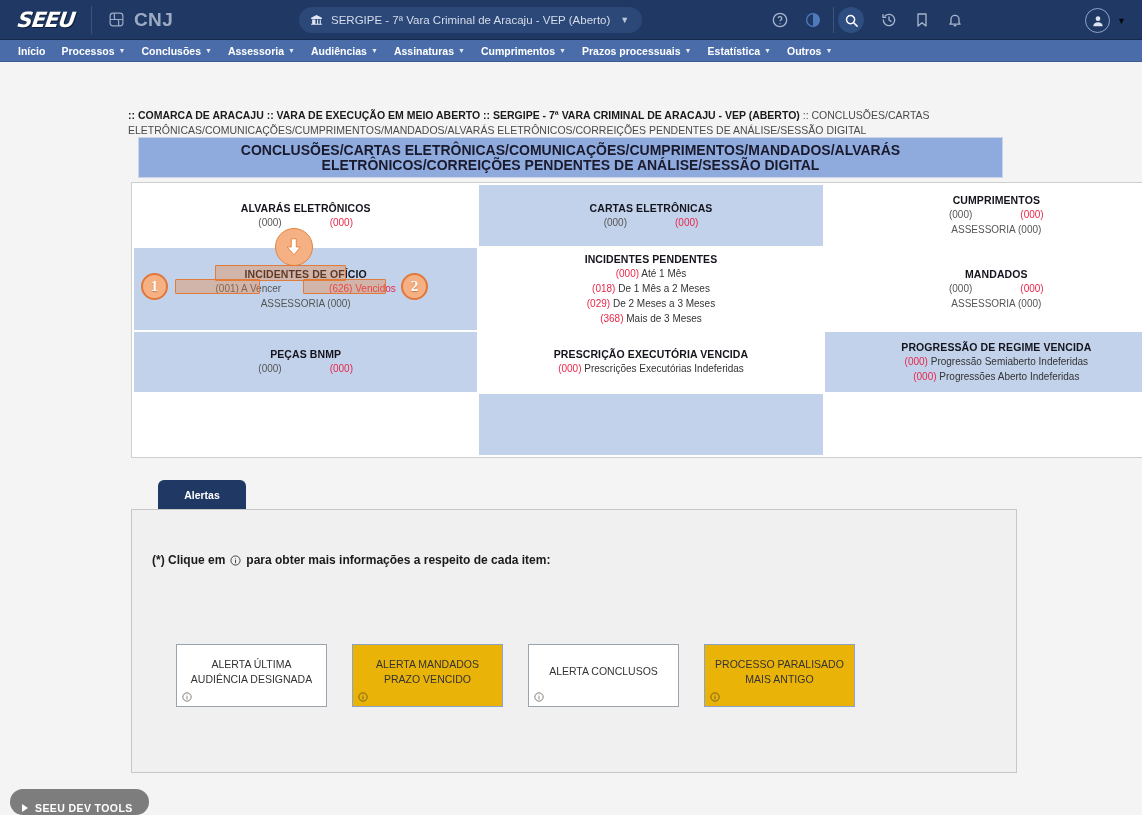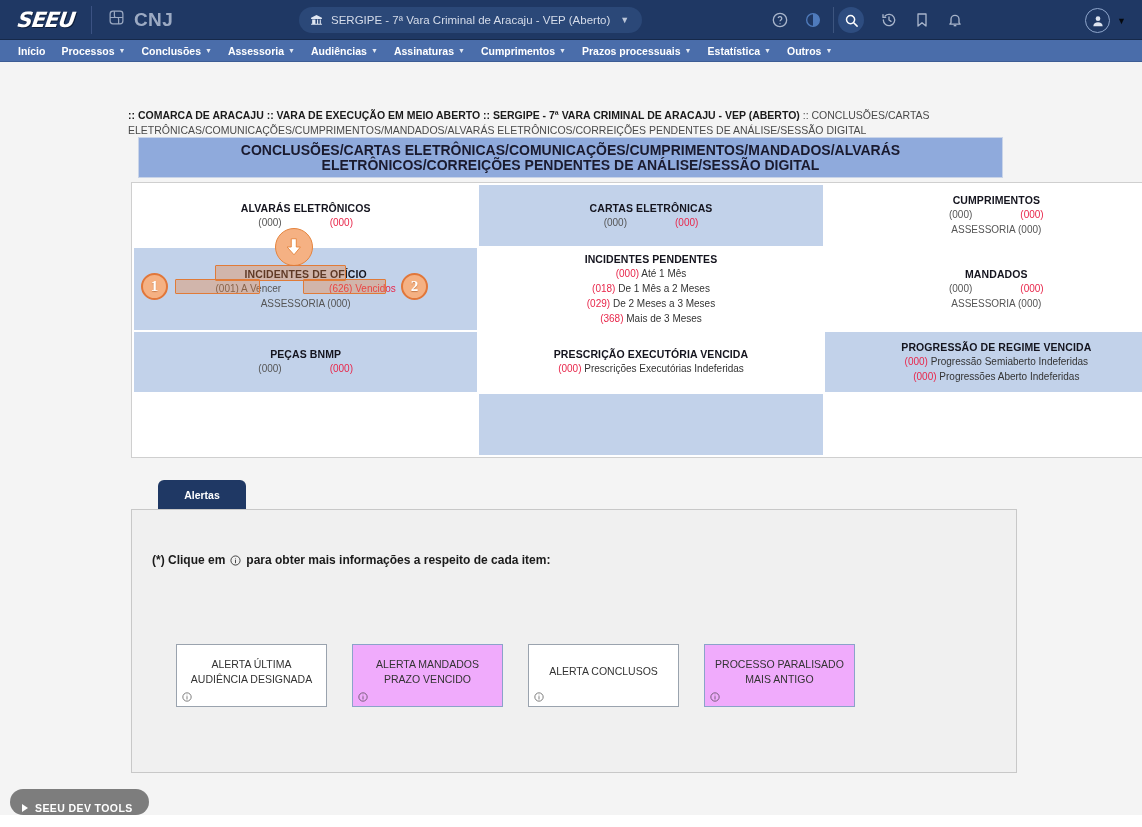--- a/index.html
+++ b/index.html
@@ -22,21 +22,21 @@
   .brand-seeu {
     margin-left: 18px;
     font-family: "DejaVu Sans", sans-serif;
     font-weight: bold; font-style: italic;
     font-size: 21px; letter-spacing: -1px;
     color: #ffffff;
     text-shadow: 1px 1px 0 #0d1d38;
     transform: skewX(-8deg);
   }
   .divider-v { width:1px; height:28px; background:#3b5283; margin:0 16px; }
-  .cnj-wrap { display:flex; gap:9px; opacity:.72; }
+  .cnj-wrap { display:flex; align-items:center; gap:9px; opacity:.72; }
   .cnj-mark { width:17px; height:17px; }
   .cnj-text {
     font-family:"Liberation Sans", sans-serif;
     font-size:19px; font-weight:600; letter-spacing:.5px; color:#cdd7e8;
   }
   .org-pill {
     position:absolute; left:299px; top:7px;
     height:26px; display:flex; align-items:center; gap:8px;
     background:#2b4878; border-radius:14px;
     padding:0 13px 0 11px;
@@ -161,21 +161,21 @@
   .alert-box {
     width:151px; height:63px;
     border:1px solid #9aa3ae;
     background:#ffffff;
     position:relative;
     display:flex; align-items:center; justify-content:center;
     text-align:center;
     font-size:10.5px; color:#333; line-height:15px;
     padding:0 6px 8px 6px;
   }
-  .alert-box.blue { background:#f0abfc; border-color:#8ba3c9; }
+  .alert-box.blue { background:#eab308; border-color:#8ba3c9; }
   .alert-box .info { position:absolute; left:5px; bottom:4px; width:10px; height:10px; opacity:.75; }
 
   
   .devtools {
     position:absolute; left:10px; top:789px;
     height:26px; padding:11px 16px 0 12px;
     background:#7d7d7d; border-radius:13px;
     display:flex; align-items:center; gap:7px;
     color:#ffffff; font-size:10.5px; font-weight:bold; letter-spacing:.4px;
   }

